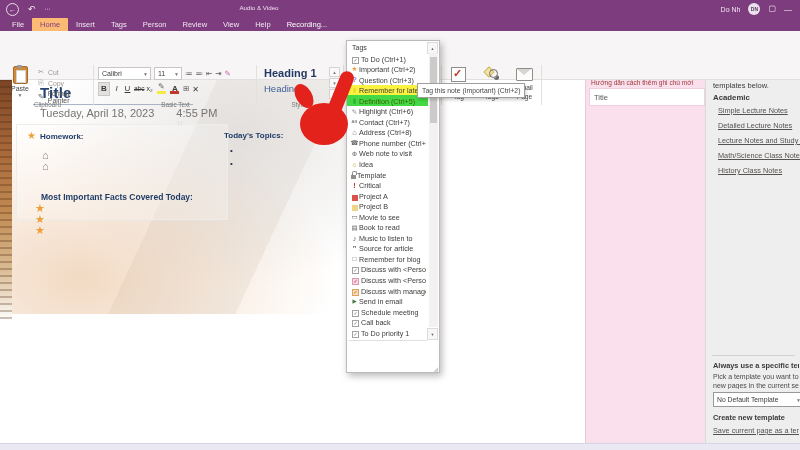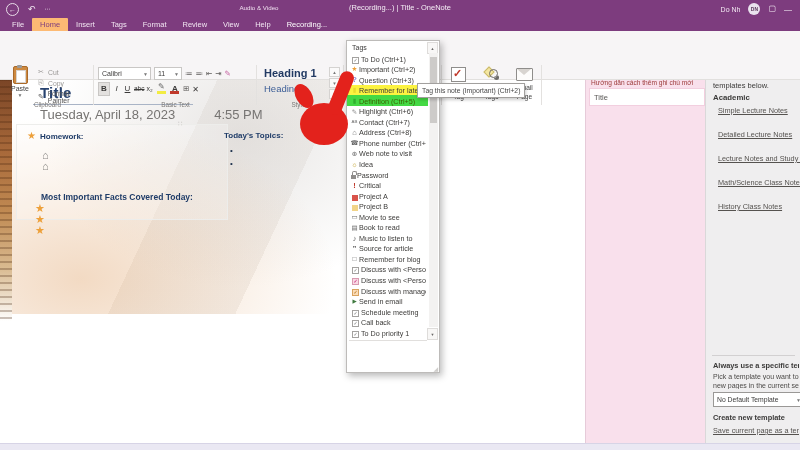--- a/index.html
+++ b/index.html
@@ -96,21 +96,21 @@
     background:
       repeating-linear-gradient(180deg, rgba(70,35,12,.28) 0 2px, rgba(0,0,0,0) 2px 7px),
       linear-gradient(180deg,#7a4526,#a8693a 30%,#c08a52 55%,#d9ba90 78%,#f0e4d3 92%,#ffffff)}
   .photo{left:12px;top:79px;width:380px;height:235px;pointer-events:none;
     background:
       radial-gradient(ellipse at 18% 85%, rgba(222,158,98,.38), rgba(0,0,0,0) 58%),
       radial-gradient(ellipse at 60% 25%, rgba(205,200,196,.45), rgba(0,0,0,0) 60%),
       linear-gradient(115deg, rgba(0,0,0,0) 42%, rgba(228,223,218,.4) 42%, rgba(228,223,218,.4) 68%, rgba(0,0,0,0) 68%)}
   .page-title{left:40px;top:84px;font-size:15px;font-weight:bold;color:#27426f;letter-spacing:.2px}
   .title-rule{left:33px;top:104px;width:160px;height:1px;background:#a9b4c6}
-  .daterow{left:40px;top:107px;font-size:13px;color:#767472;display:flex;gap:39px}
+  .daterow{left:40px;top:107px;font-size:11px;color:#767472;display:flex;gap:22px}
   .notebox{left:16px;top:124px;width:210px;height:94px;border:1px solid #ededeb;background:rgba(255,255,255,.25)}
   .notehandle{left:178px;top:120px;font-size:7px;color:#c2c0be;letter-spacing:1px}
   .hw{left:27px;top:131px;display:flex;align-items:center;gap:4px}
   .star{color:#eda03a;font-size:10px;line-height:1}
   .hdg{font-size:8px;font-weight:bold;color:#1f3c68}
   .houses{left:42px;top:150px;display:flex;flex-direction:column;line-height:11px;font-size:11px;color:#8d8b89}
   .topics{left:224px;top:131px}
   .bullets{left:230px;top:144px;font-size:8px;color:#20344f;line-height:13px}
   .facts{left:41px;top:192px}
   .factstars{left:35px;top:203px;display:flex;flex-direction:column;line-height:13px}
@@ -119,21 +119,21 @@
   .pages{left:585px;top:79px;width:120px;height:364px;background:#f9e0ec;border-left:1px solid #e6cbd9}
   .pages-head{position:absolute;left:5px;top:0px;width:112px;height:9px;overflow:hidden;
               font-size:6.6px;color:#9c3a3a;white-space:nowrap}
   .pagerow{position:absolute;left:3px;top:9px;width:110px;height:16px;background:#fff;border:1px solid #f2cfdf;
            font-size:7.5px;color:#5a5856;display:flex;align-items:center;padding-left:4px}
 
   .tpl{left:705px;top:79px;width:95px;height:364px;background:#efeeef;border-left:1px solid #dad8d9;font-size:7.5px;color:#3b3a39}
   .tpl .in{position:absolute;left:7px;white-space:nowrap;overflow:hidden;max-width:86px}
   .tpl-intro{top:2px}
   .tpl-academic{top:14px;font-weight:bold;font-size:7.8px}
-  .tpl-links{position:absolute;left:12px;top:27px;display:flex;flex-direction:column;gap:15px}
+  .tpl-links{position:absolute;left:12px;top:27px;display:flex;flex-direction:column;gap:6px}
   .tpl-link{font-size:7.3px;color:#55524f;text-decoration:underline;white-space:nowrap;overflow:hidden;max-width:82px}
   .tpl-cats{position:absolute;left:7px;top:91px;display:flex;flex-direction:column;gap:6px}
   .tpl-cat{font-weight:bold;font-size:7.8px}
   .tpl-div{position:absolute;left:6px;top:276px;width:83px;height:1px;background:#d2d0d1}
   .tpl-always{top:282px;font-weight:bold;font-size:7.4px}
   .tpl-d1{top:294px;font-size:7px;color:#4c4a48}
   .tpl-d2{top:303px;font-size:7px;color:#4c4a48}
   .tpl-select{position:absolute;left:7px;top:313px;width:84px;height:13px;background:#fff;border:1px solid #9a9896;
               display:flex;align-items:center;justify-content:space-between;padding:0 3px;font-size:6.8px;color:#3b3a39}
   .tpl-select .car{font-size:5px;color:#777}
@@ -195,21 +195,20 @@
   .tooltip{left:417px;top:83px;height:13px;background:#fff;border:1px solid #a2a09e;z-index:60;
            display:flex;align-items:center;padding:0 4px;font-size:6.8px;color:#474747;white-space:nowrap;
            box-shadow:1px 2px 3px rgba(0,0,0,.2)}
 
   .hand{left:294px;top:66px;width:74px;height:84px;z-index:70;pointer-events:none}
 </style>
 </head>
 <body>
 
 <div class="abs titlebar">
-  <div class="abs win-title">(Recording...) | Title - OneNote</div>
   <div class="abs qat">
     <span class="circ">←</span>
     <span class="g">↶</span>
     <span class="g" style="font-size:6px">⋯</span>
   </div>
   <div class="abs tb-right">
     <span class="tb-user">Do Nh</span>
     <span class="avatar">DN</span>
     <span class="tb-ic">▢</span>
     <span class="minimize">—</span>
@@ -218,21 +217,21 @@
 
 <div class="abs ctxblock"></div>
 <div class="abs ctxlabel">Audio &amp; Video</div>
 
 <div class="abs tabrow">
   <div class="tabs">
       <span class="tab">File</span>
       <span class="tab active">Home</span>
       <span class="tab">Insert</span>
       <span class="tab">Tags</span>
-      <span class="tab">Format</span>
+      <span class="tab">Person</span>
       <span class="tab">Review</span>
       <span class="tab">View</span>
       <span class="tab">Help</span>
       <span class="tab ctxtab">Recording...</span>
     </div>
 </div>
 
 <div class="abs ribbon">
 
   <div class="abs g-clip">
@@ -440,21 +439,21 @@
       <div class="mrow">
         <span class="ic ic-website"></span>
         <span class="mlabel">Web note to visit</span>
       </div>
       <div class="mrow">
         <span class="ic ic-idea-bulb"></span>
         <span class="mlabel">Idea</span>
       </div>
       <div class="mrow">
         <span class="ic ic-password-lock"></span>
-        <span class="mlabel">Password</span>
+        <span class="mlabel">Template</span>
       </div>
       <div class="mrow">
         <span class="ic ic-critical-mark"></span>
         <span class="mlabel">Critical</span>
       </div>
       <div class="mrow">
         <span class="ic ic-project-red-square"></span>
         <span class="mlabel">Project A</span>
       </div>
       <div class="mrow">

